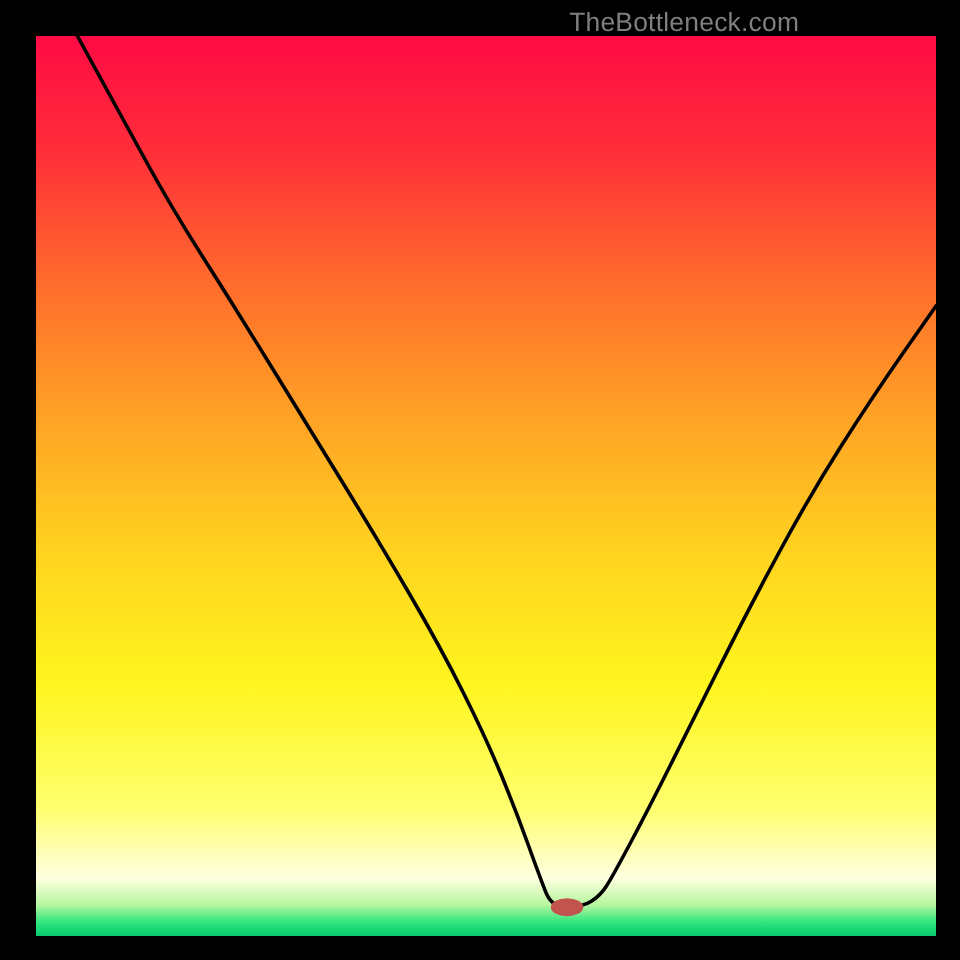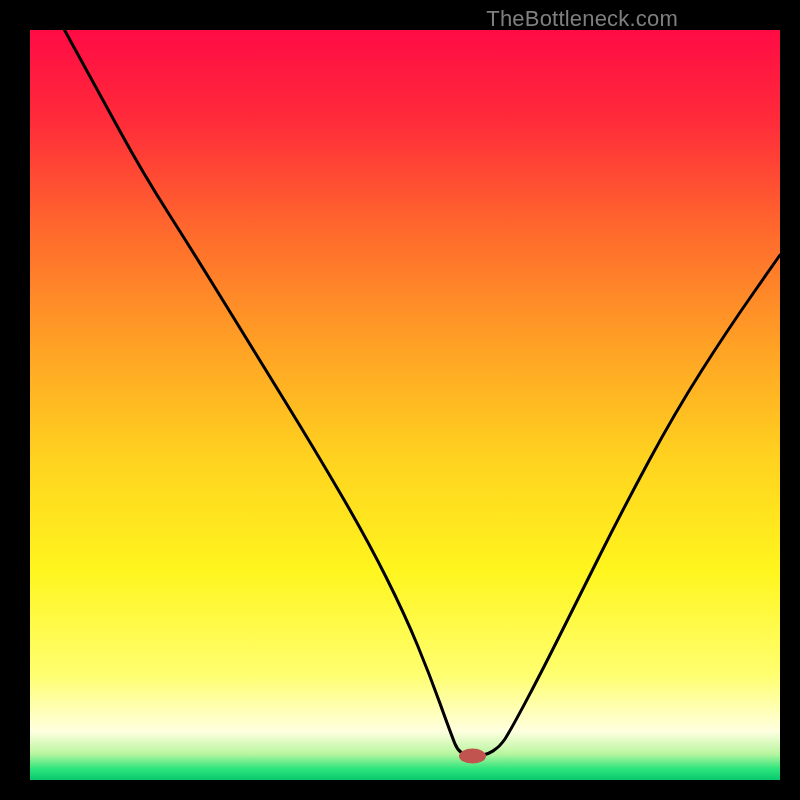--- a/index.html
+++ b/index.html
@@ -8,21 +8,20 @@
     width: 800px;
     height: 800px;
     background: #000;
     overflow: hidden;
   }
   .container {
     position: relative;
     width: 680px;
     height: 800px;
     background: #000;
-    padding-left: 12px;
   }
   .watermark {
     position: absolute;
     top: 6px;
     right: 14px;
     font-family: Arial, Helvetica, sans-serif;
     font-size: 22px;
     color: #7f7f7f;
     letter-spacing: 0.2px;
     z-index: 5;

